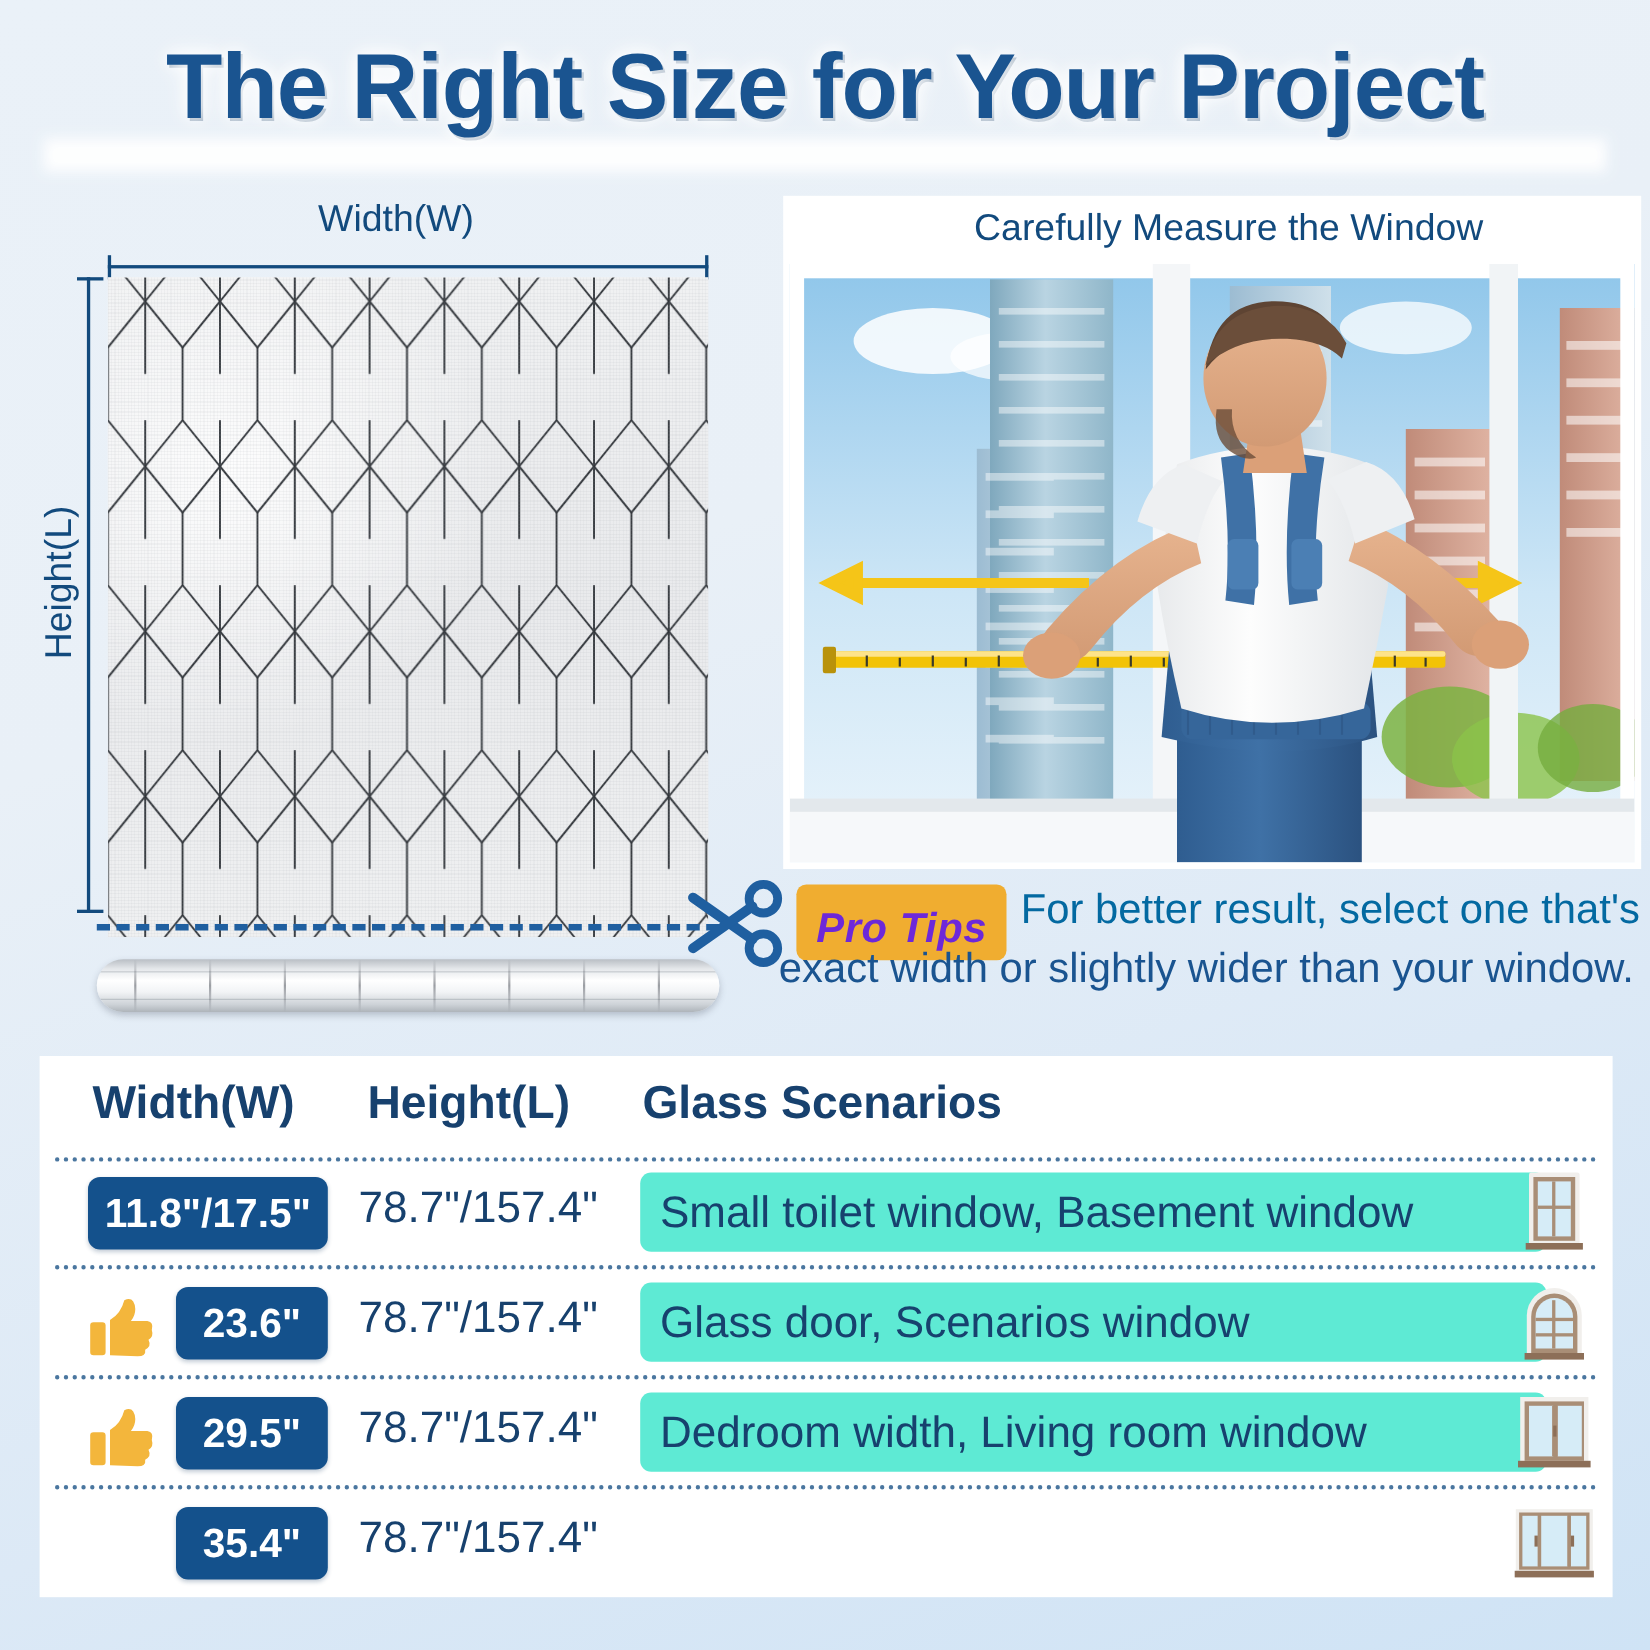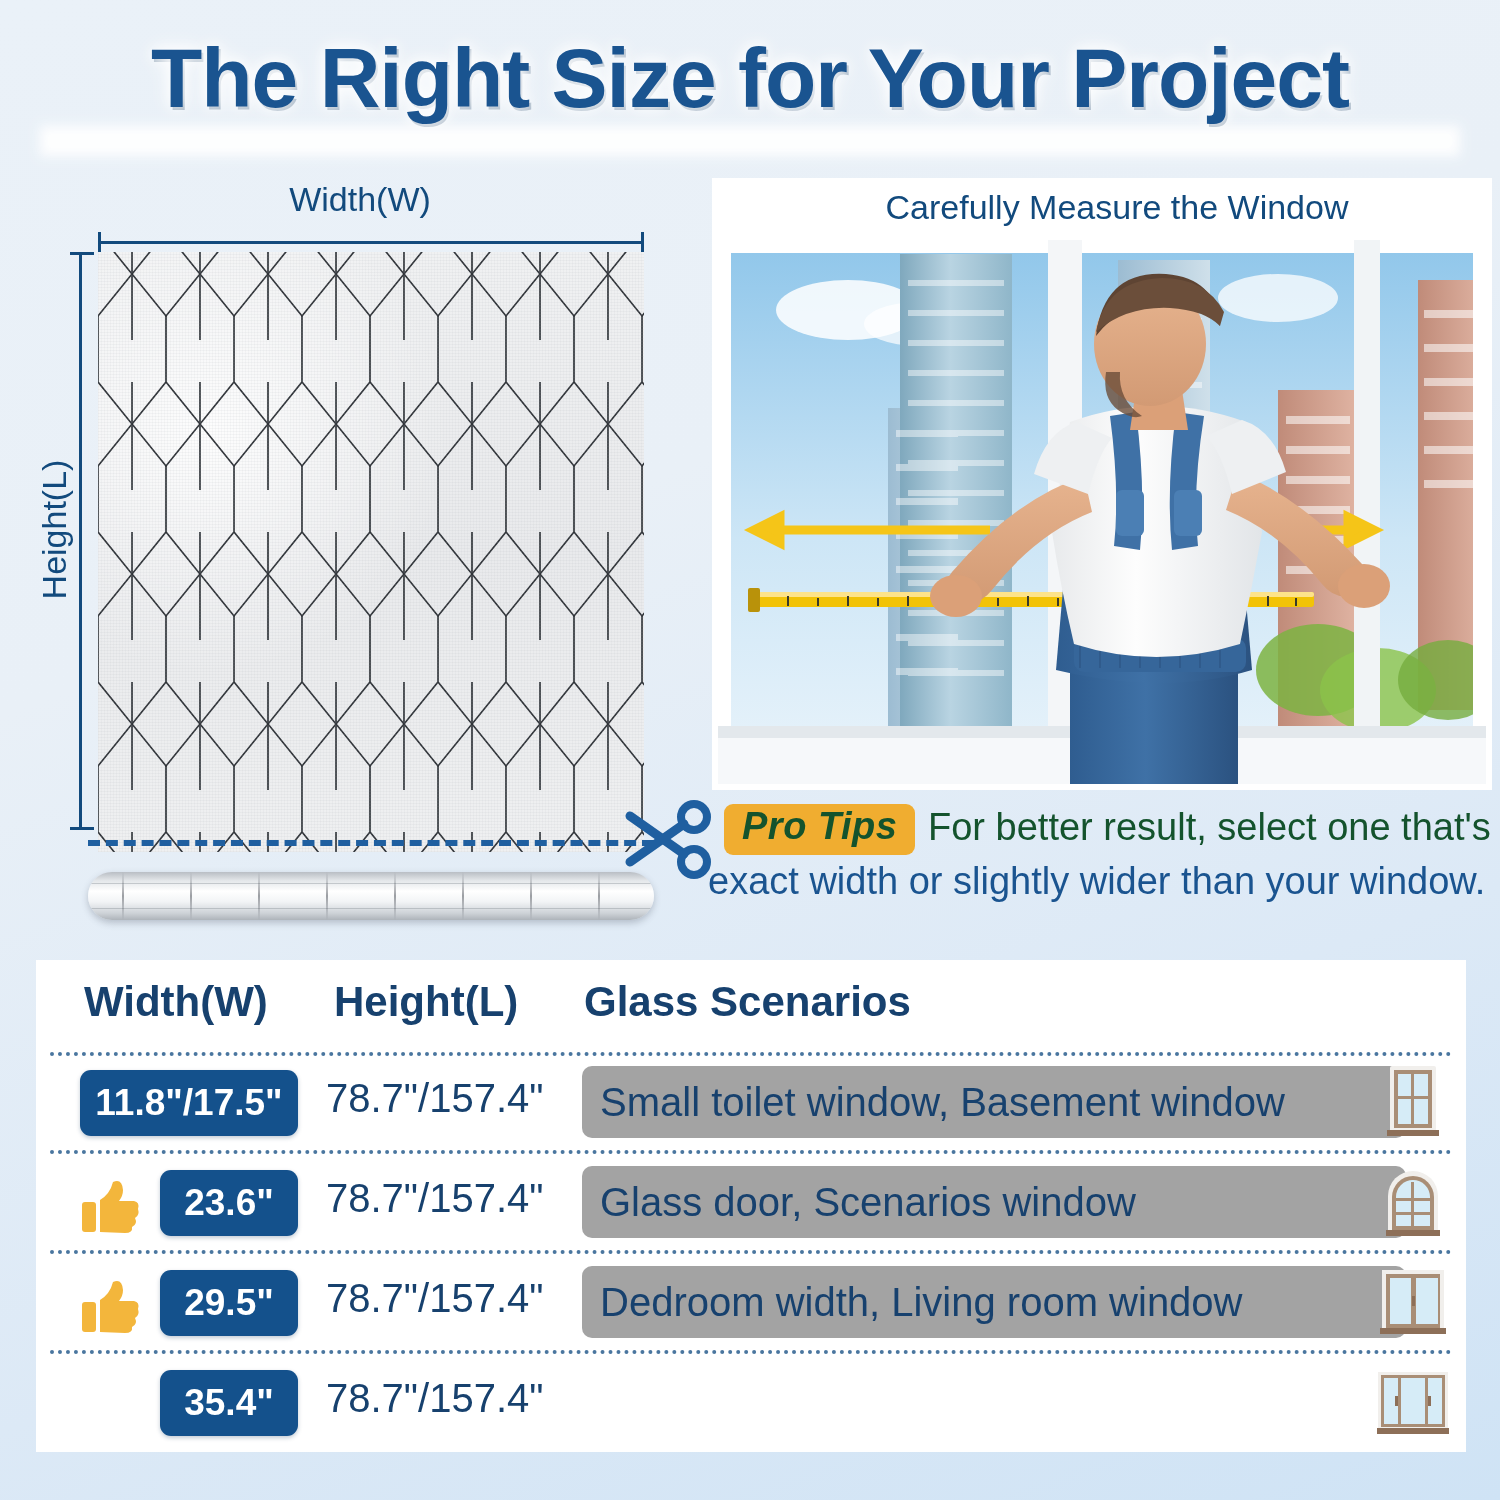--- a/index.html
+++ b/index.html
@@ -97,27 +97,27 @@
   .photo{
     position:absolute;left:6px;top:62px;width:768px;height:544px;overflow:hidden;
     background:linear-gradient(180deg,#cfe6f7 0%,#e7f2fb 60%,#f3f8fc 100%);
   }
 
   
   .protips{position:absolute;left:706px;top:800px;width:790px;height:120px;}
   .pt-badge{
     position:absolute;left:18px;top:4px;
     background:#f0ad30;border-radius:9px;
-    padding:1px 18px 7px 18px;
-    font-size:38px;font-weight:bold;font-style:italic;color:#14532d;
+    padding:19px 18px 7px 18px;
+    font-size:38px;font-weight:bold;font-style:italic;color:#6d28d9;
     letter-spacing:.5px;
   }
   .pt-line1{
     position:absolute;left:222px;top:6px;
-    font-size:38px;color:#14532d;font-weight:500;white-space:nowrap;
+    font-size:38px;color:#0369a1;font-weight:500;white-space:nowrap;
   }
   .pt-line2{
     position:absolute;left:2px;top:60px;
     font-size:38px;color:#1a5490;font-weight:500;white-space:nowrap;
   }
 
   
   .table-panel{
     position:absolute;left:36px;top:960px;width:1430px;height:492px;
     background:#ffffff;
@@ -145,21 +145,21 @@
     box-shadow:0 2px 4px rgba(15,50,90,.25);
   }
   .wbadge.wide{left:44px;top:6px;width:218px;height:66px;}
   .wbadge.narrow{left:124px;top:6px;width:138px;height:66px;}
   .hcell{
     position:absolute;left:290px;top:12px;width:240px;
     font-size:40px;color:#17416e;font-weight:500;white-space:nowrap;
   }
   .scell{
     position:absolute;left:546px;top:2px;height:72px;
-    background:#a3a3a3;border-radius:10px;
+    background:#5eead4;border-radius:10px;
     display:flex;align-items:center;
     padding:0 16px 0 18px;
     font-size:40px;color:#17416e;font-weight:500;white-space:nowrap;
   }
   .wicon{position:absolute;right:14px;top:-2px;width:78px;height:84px;}
 </style>
 </head>
 <body>
 
 <div class="stage">

